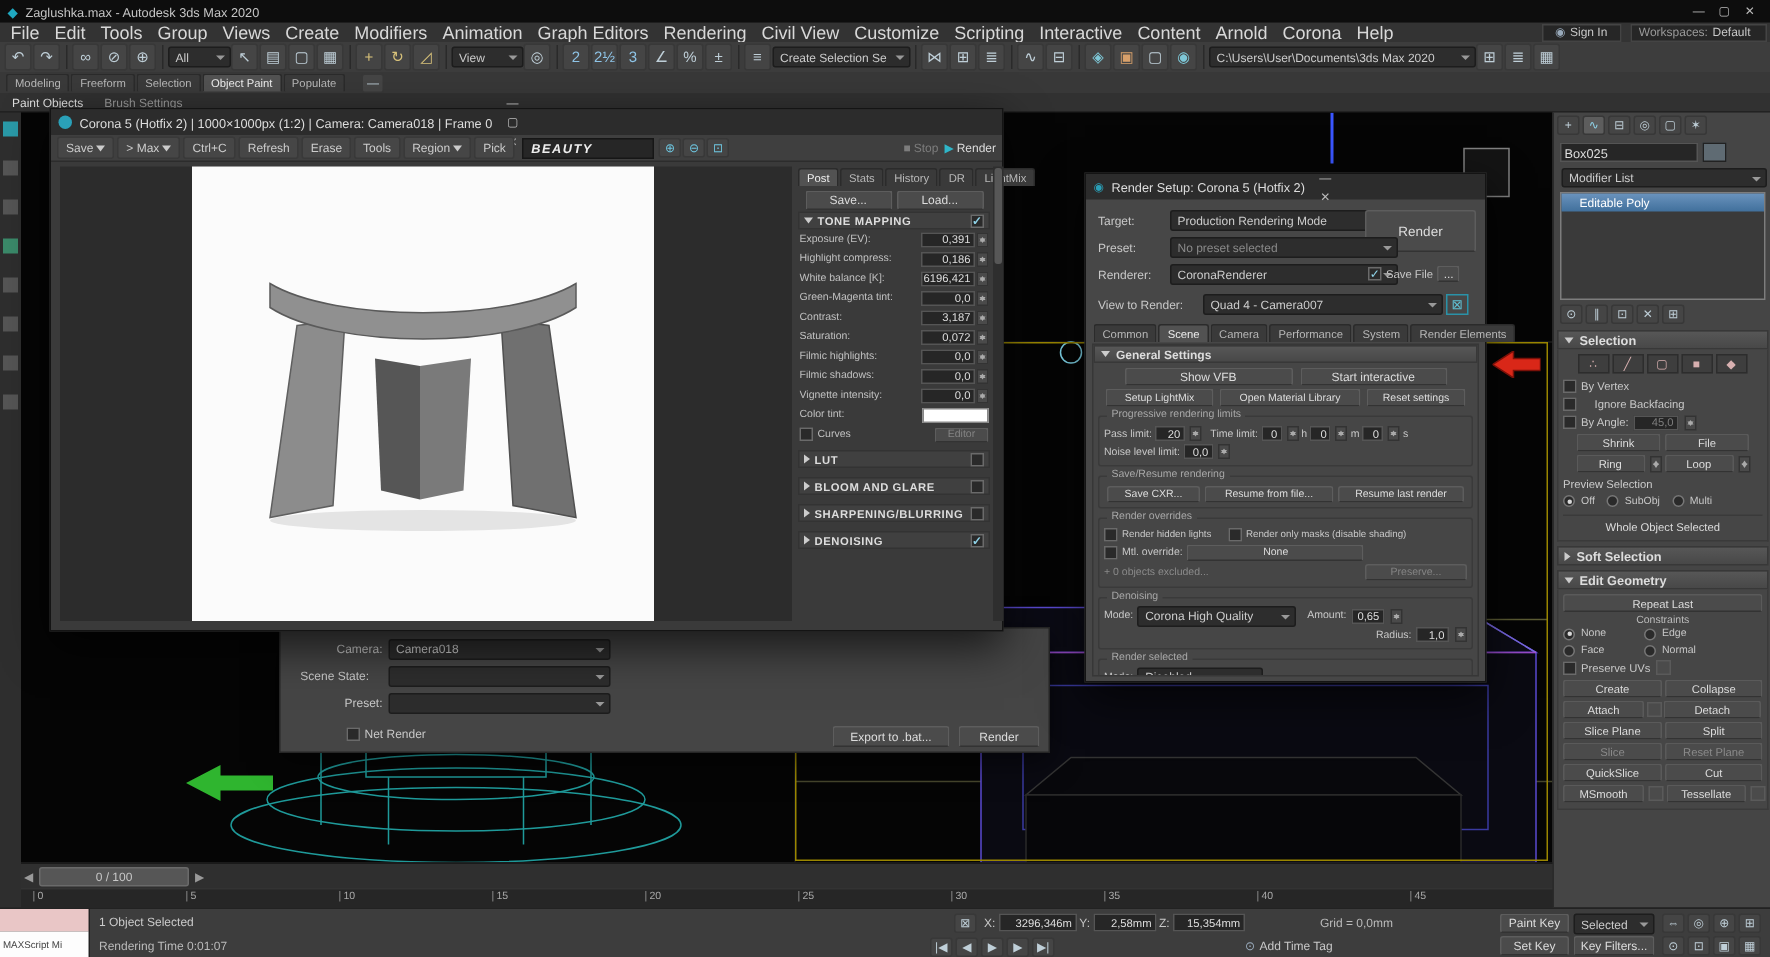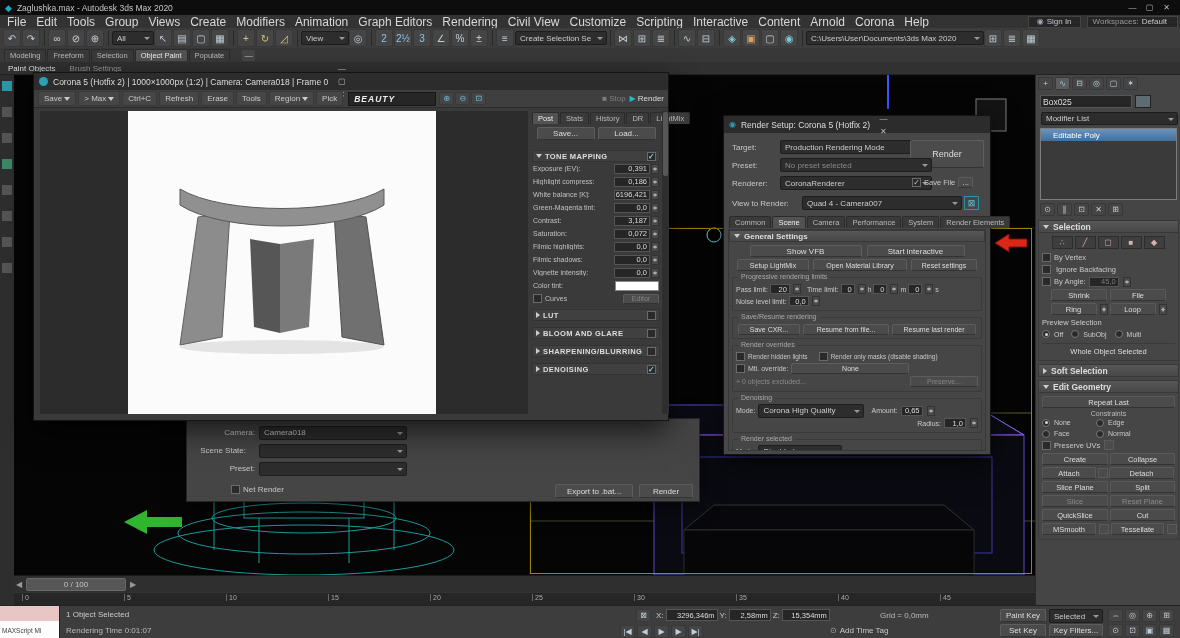--- a/index.html
+++ b/index.html
@@ -304,21 +304,21 @@
         <span class="tab act">Post</span>
         <span class="tab">Stats</span>
         <span class="tab">History</span>
         <span class="tab">DR</span>
         <span class="tab">LightMix</span>
       </div>
       <div class="row" style="padding:3px 2px 1px;gap:3px;justify-content:center">
         <span class="btn" style="width:58px;height:13px">Save...</span>
         <span class="btn" style="width:58px;height:13px">Load...</span>
       </div>
-      <div class="hdr" style="margin:9px 1px 0">
+      <div class="hdr" style="margin:0 1px 0">
         <span class="ad"></span>
           <span>TONE MAPPING</span>
         <span class="cb" style="margin-left:auto">✓</span>
       </div>
       <div class="prow">
           <span class="lbl">Exposure (EV):</span>
           <span class="input" style="width:36px;height:10px">0,391</span>
           <span class="spin" style="height:10px"></span>
         </div>
       <div class="prow">
@@ -577,21 +577,21 @@
           <span class="soico">∴</span>
           <span class="soico">╱</span>
           <span class="soico">▢</span>
           <span class="soico">■</span>
           <span class="soico">◆</span>
         </div>
         <div class="row" style="height:12px;gap:3px;margin-top:2px">
           <span class="cb"></span>
           <span class="f75">By Vertex</span>
         </div>
-        <div class="row" style="height:12px;gap:5px">
+        <div class="row" style="height:12px;gap:12px">
           <span class="cb"></span>
           <span class="f75">Ignore Backfacing</span>
         </div>
         <div class="row" style="height:13px;gap:3px">
           <span class="cb"></span>
           <span class="f75">By Angle:</span>
           <span class="input dis" style="width:30px;height:10px">45,0</span>
           <span class="spin" style="height:10px"></span>
         </div>
         <div class="row" style="gap:3px;justify-content:center;margin-top:1px">

